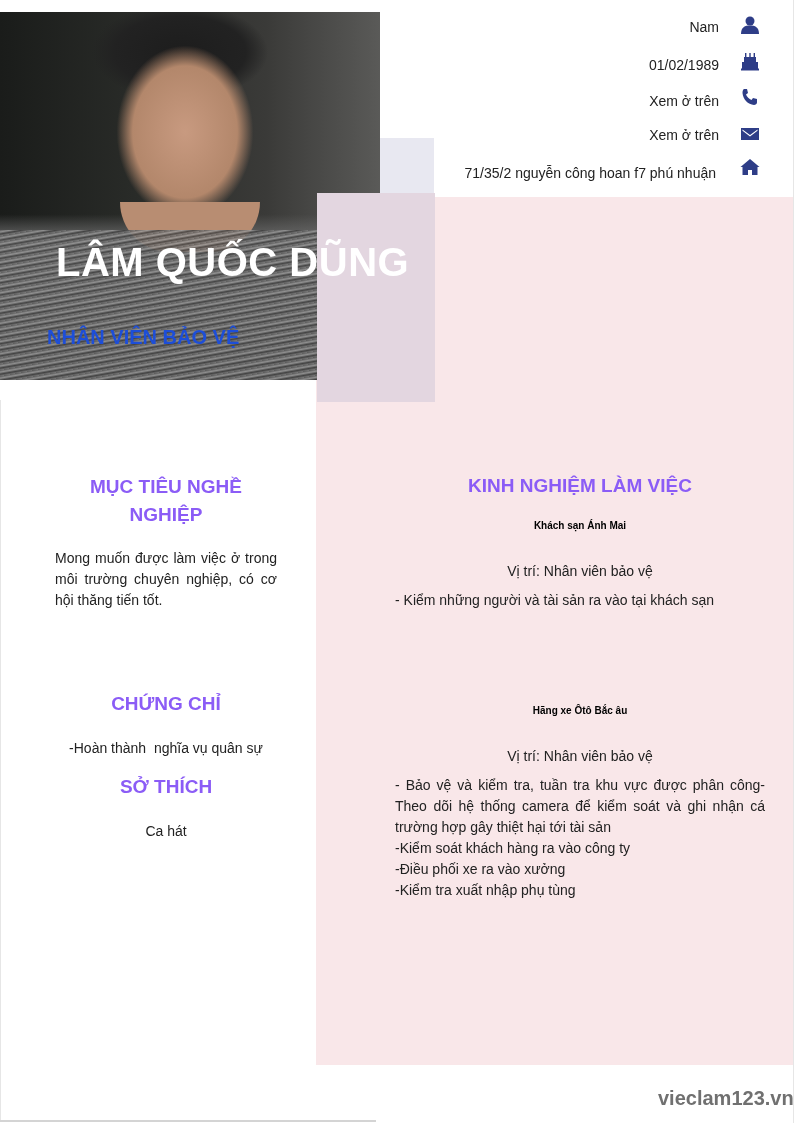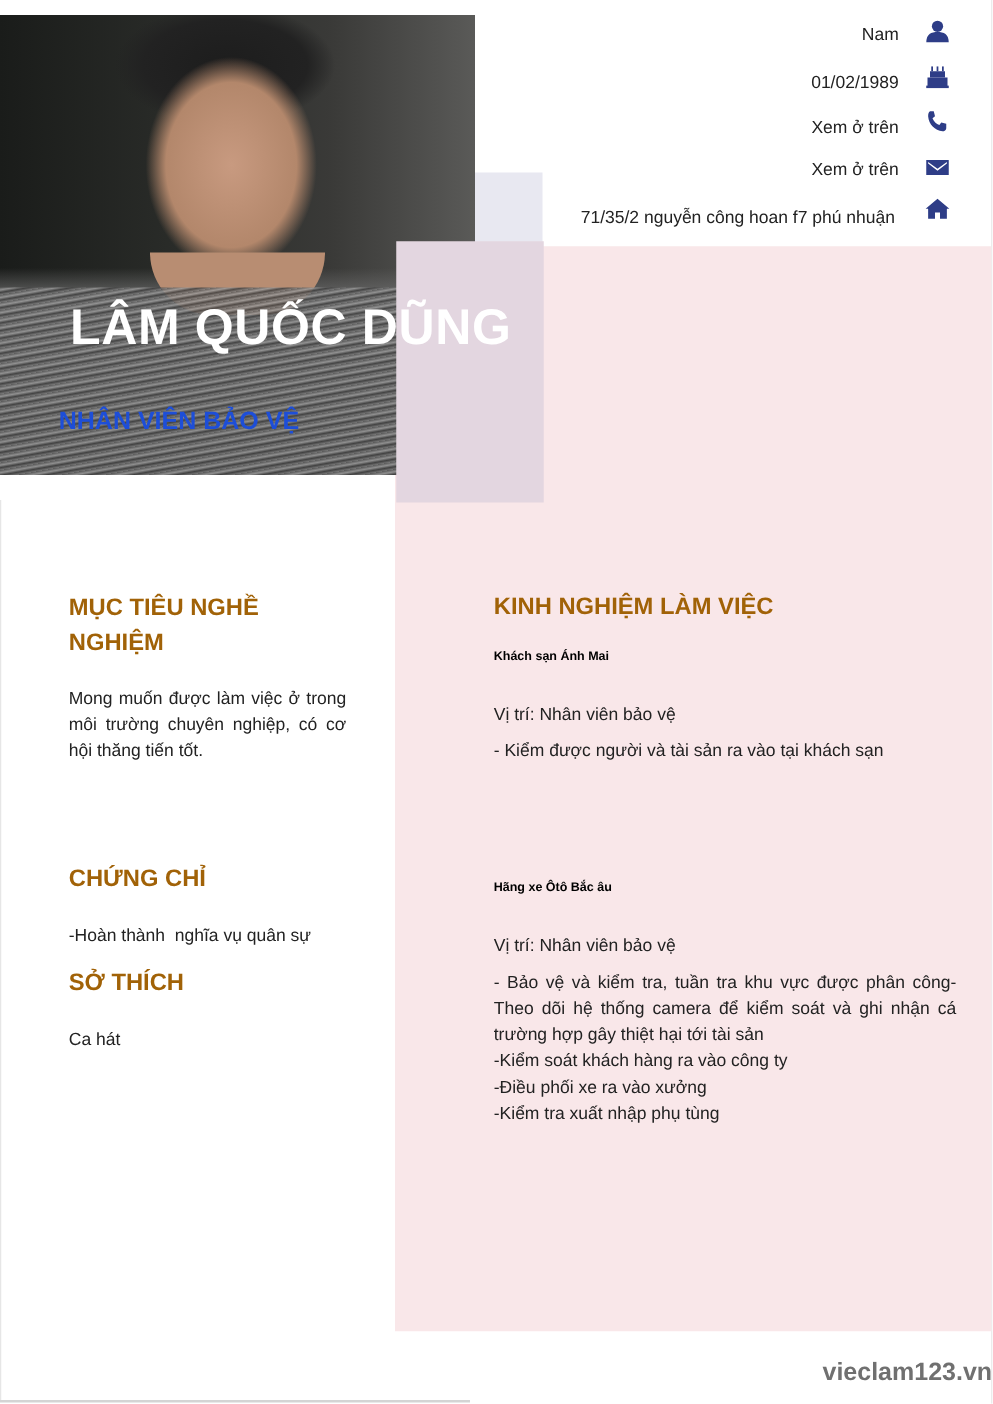--- a/index.html
+++ b/index.html
@@ -1,20 +1,20 @@
 <!DOCTYPE html>
 <html><head>
 <meta charset="utf-8">
 <style>
   html, body { margin: 0; padding: 0; }
   body {
     width: 794px; height: 1123px; position: relative; overflow: hidden;
     background: #ffffff; font-family: "Liberation Sans", sans-serif; color: #222;
   }
-  .abs { position: absolute; }
+  .abs { position: absolute; text-align: center; }
   
   .photo {
     left: 0; top: 12px; width: 380px; height: 368px;
     background:
       radial-gradient(ellipse 95px 120px at 185px 120px, #c89a80 0%, #b3876b 55%, rgba(120,90,70,0) 72%),
       radial-gradient(ellipse 110px 60px at 180px 40px, #1d1d1d 0%, #222 60%, rgba(30,30,30,0) 80%),
       linear-gradient(180deg, rgba(0,0,0,0) 0%, rgba(0,0,0,0) 55%, #6b6b6b 62%, #4e4e4e 100%),
       linear-gradient(90deg, #1a1c1a 0%, #2b2d2a 40%, #3a3a38 70%, #5a5a58 100%);
   }
   .photo .shirt {
@@ -41,21 +41,21 @@
   .job {
     left: 47px; top: 326px; font-size: 20px; font-weight: bold; color: #1d4ed8; white-space: nowrap;
   }
 
   
   .contact-row { right: 75px; font-size: 14px; color: #222; white-space: nowrap; }
   .icon { left: 738px; width: 24px; height: 20px; display: flex; align-items: center; justify-content: center; }
   .icon svg { width: 20px; height: 18px; fill: #2e3d87; }
 
   
-  .heading { color: #a16207; font-weight: bold; font-size: 19px; line-height: 28px; }
+  .heading { color: #8b5cf6; font-weight: bold; font-size: 19px; line-height: 28px; }
   .left-col { left: 55px; width: 222px; }
   .body-text { font-size: 14px; line-height: 21px; color: #222; }
   .justify { text-align: justify; }
   .right-col { left: 385px; width: 370px; margin-left: 10px; }
   .company { font-weight: bold; font-size: 10px; color: #000; }
   .watermark { left: 658px; top: 1087px; font-size: 20px; font-weight: bold; color: #707070; }
 </style>
 </head>
 <body>
 
@@ -111,38 +111,38 @@
 
 <div class="abs contact-row" style="top:165px; right:78px">71/35/2 nguyễn công hoan f7 phú nhuận</div>
 <div class="abs icon" style="top:157px">
   <svg viewBox="0 0 20 18">
       <path d="M10 1 L19.5 9 L17.5 9 L17.5 17 L12 17 L12 12 L8 12 L8 17 L2.5 17 L2.5 9 L0.5 9 Z"></path>
     </svg>
 </div>
 
 <div class="abs left-col heading" style="top:473px">
   <div>MỤC TIÊU NGHỀ</div>
-  <div>NGHIỆM</div>
+  <div>NGHIỆP</div>
 </div>
 <div class="abs left-col body-text justify" style="top:548px">Mong muốn được làm việc ở trong môi trường chuyên nghiệp, có cơ hội thăng tiến tốt.</div>
 
 <div class="abs left-col heading" style="top:690px">CHỨNG CHỈ</div>
 <div class="abs left-col body-text" style="top:738px; white-space:pre">-Hoàn thành  nghĩa vụ quân sự</div>
 
 <div class="abs left-col heading" style="top:773px">SỞ THÍCH</div>
 <div class="abs left-col body-text" style="top:821px">
   <div>Ca hát</div>
 </div>
 
 <div class="abs right-col heading" style="top:472px">KINH NGHIỆM LÀM VIỆC</div>
 
 <div class="abs right-col company" style="top:520px">Khách sạn Ánh Mai</div>
 <div class="abs right-col body-text" style="top:561px">Vị trí: Nhân viên bảo vệ</div>
 <div class="abs right-col body-text justify" style="top:590px">
-  <div>- Kiểm được người và tài sản ra vào tại khách sạn</div>
+  <div>- Kiểm những người và tài sản ra vào tại khách sạn</div>
 </div>
 
 <div class="abs right-col company" style="top:705px">Hãng xe Ôtô Bắc âu</div>
 <div class="abs right-col body-text" style="top:746px">Vị trí: Nhân viên bảo vệ</div>
 <div class="abs right-col body-text justify" style="top:775px">
   <div>- Bảo vệ và kiểm tra, tuần tra khu vực được phân công- Theo dõi hệ thống camera để kiểm soát và ghi nhận cá trường hợp gây thiệt hại tới tài sản</div>
   <div>-Kiểm soát khách hàng ra vào công ty</div>
   <div>-Điều phối xe ra vào xưởng</div>
   <div>-Kiểm tra xuất nhập phụ tùng</div>
 </div>

